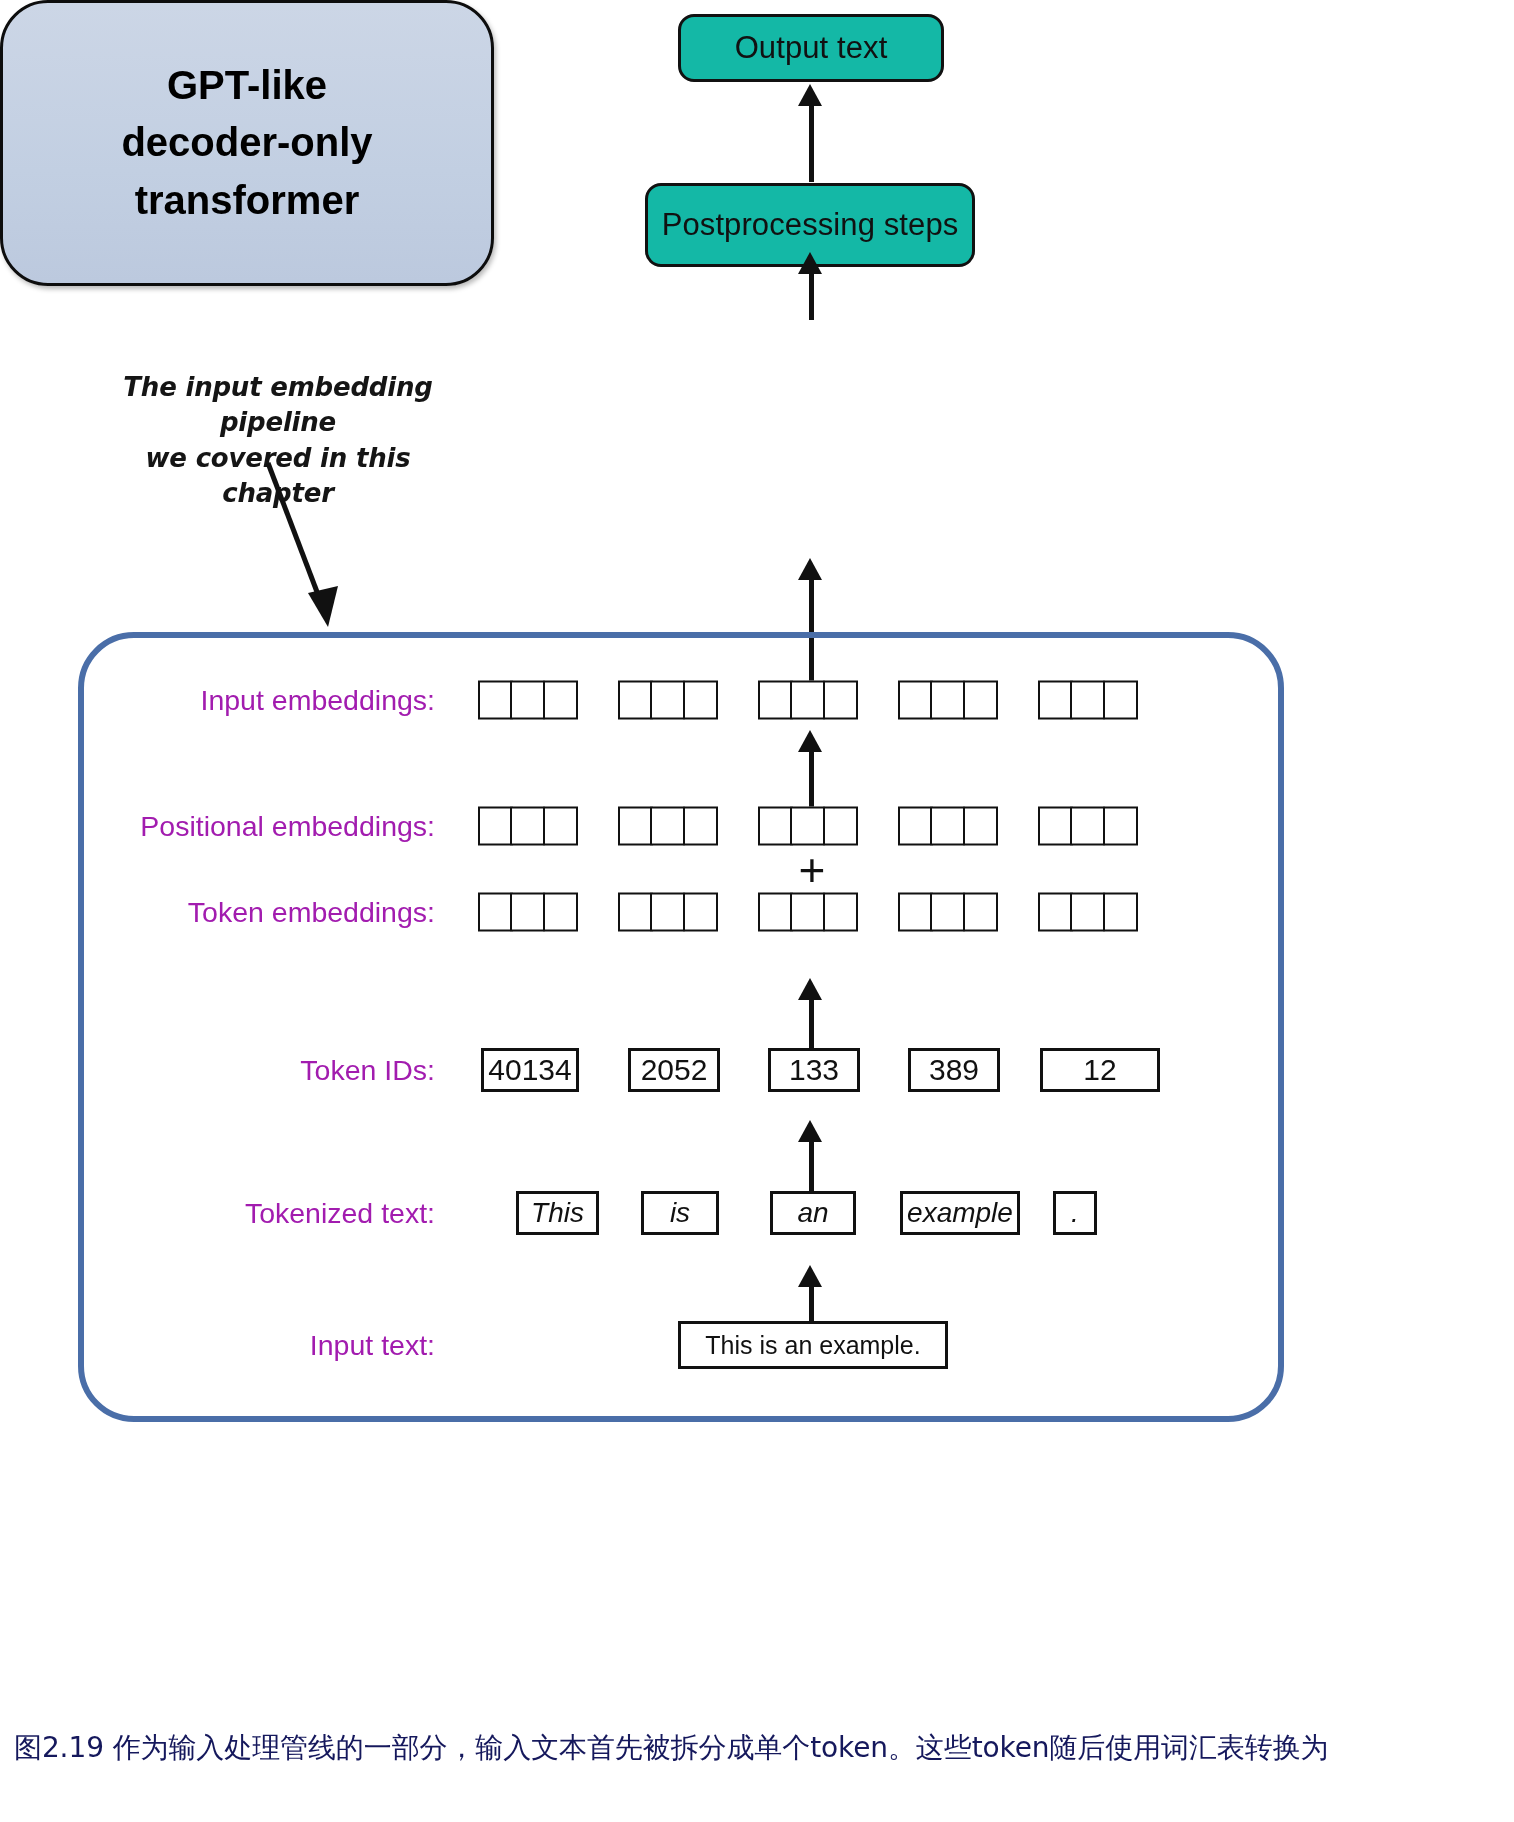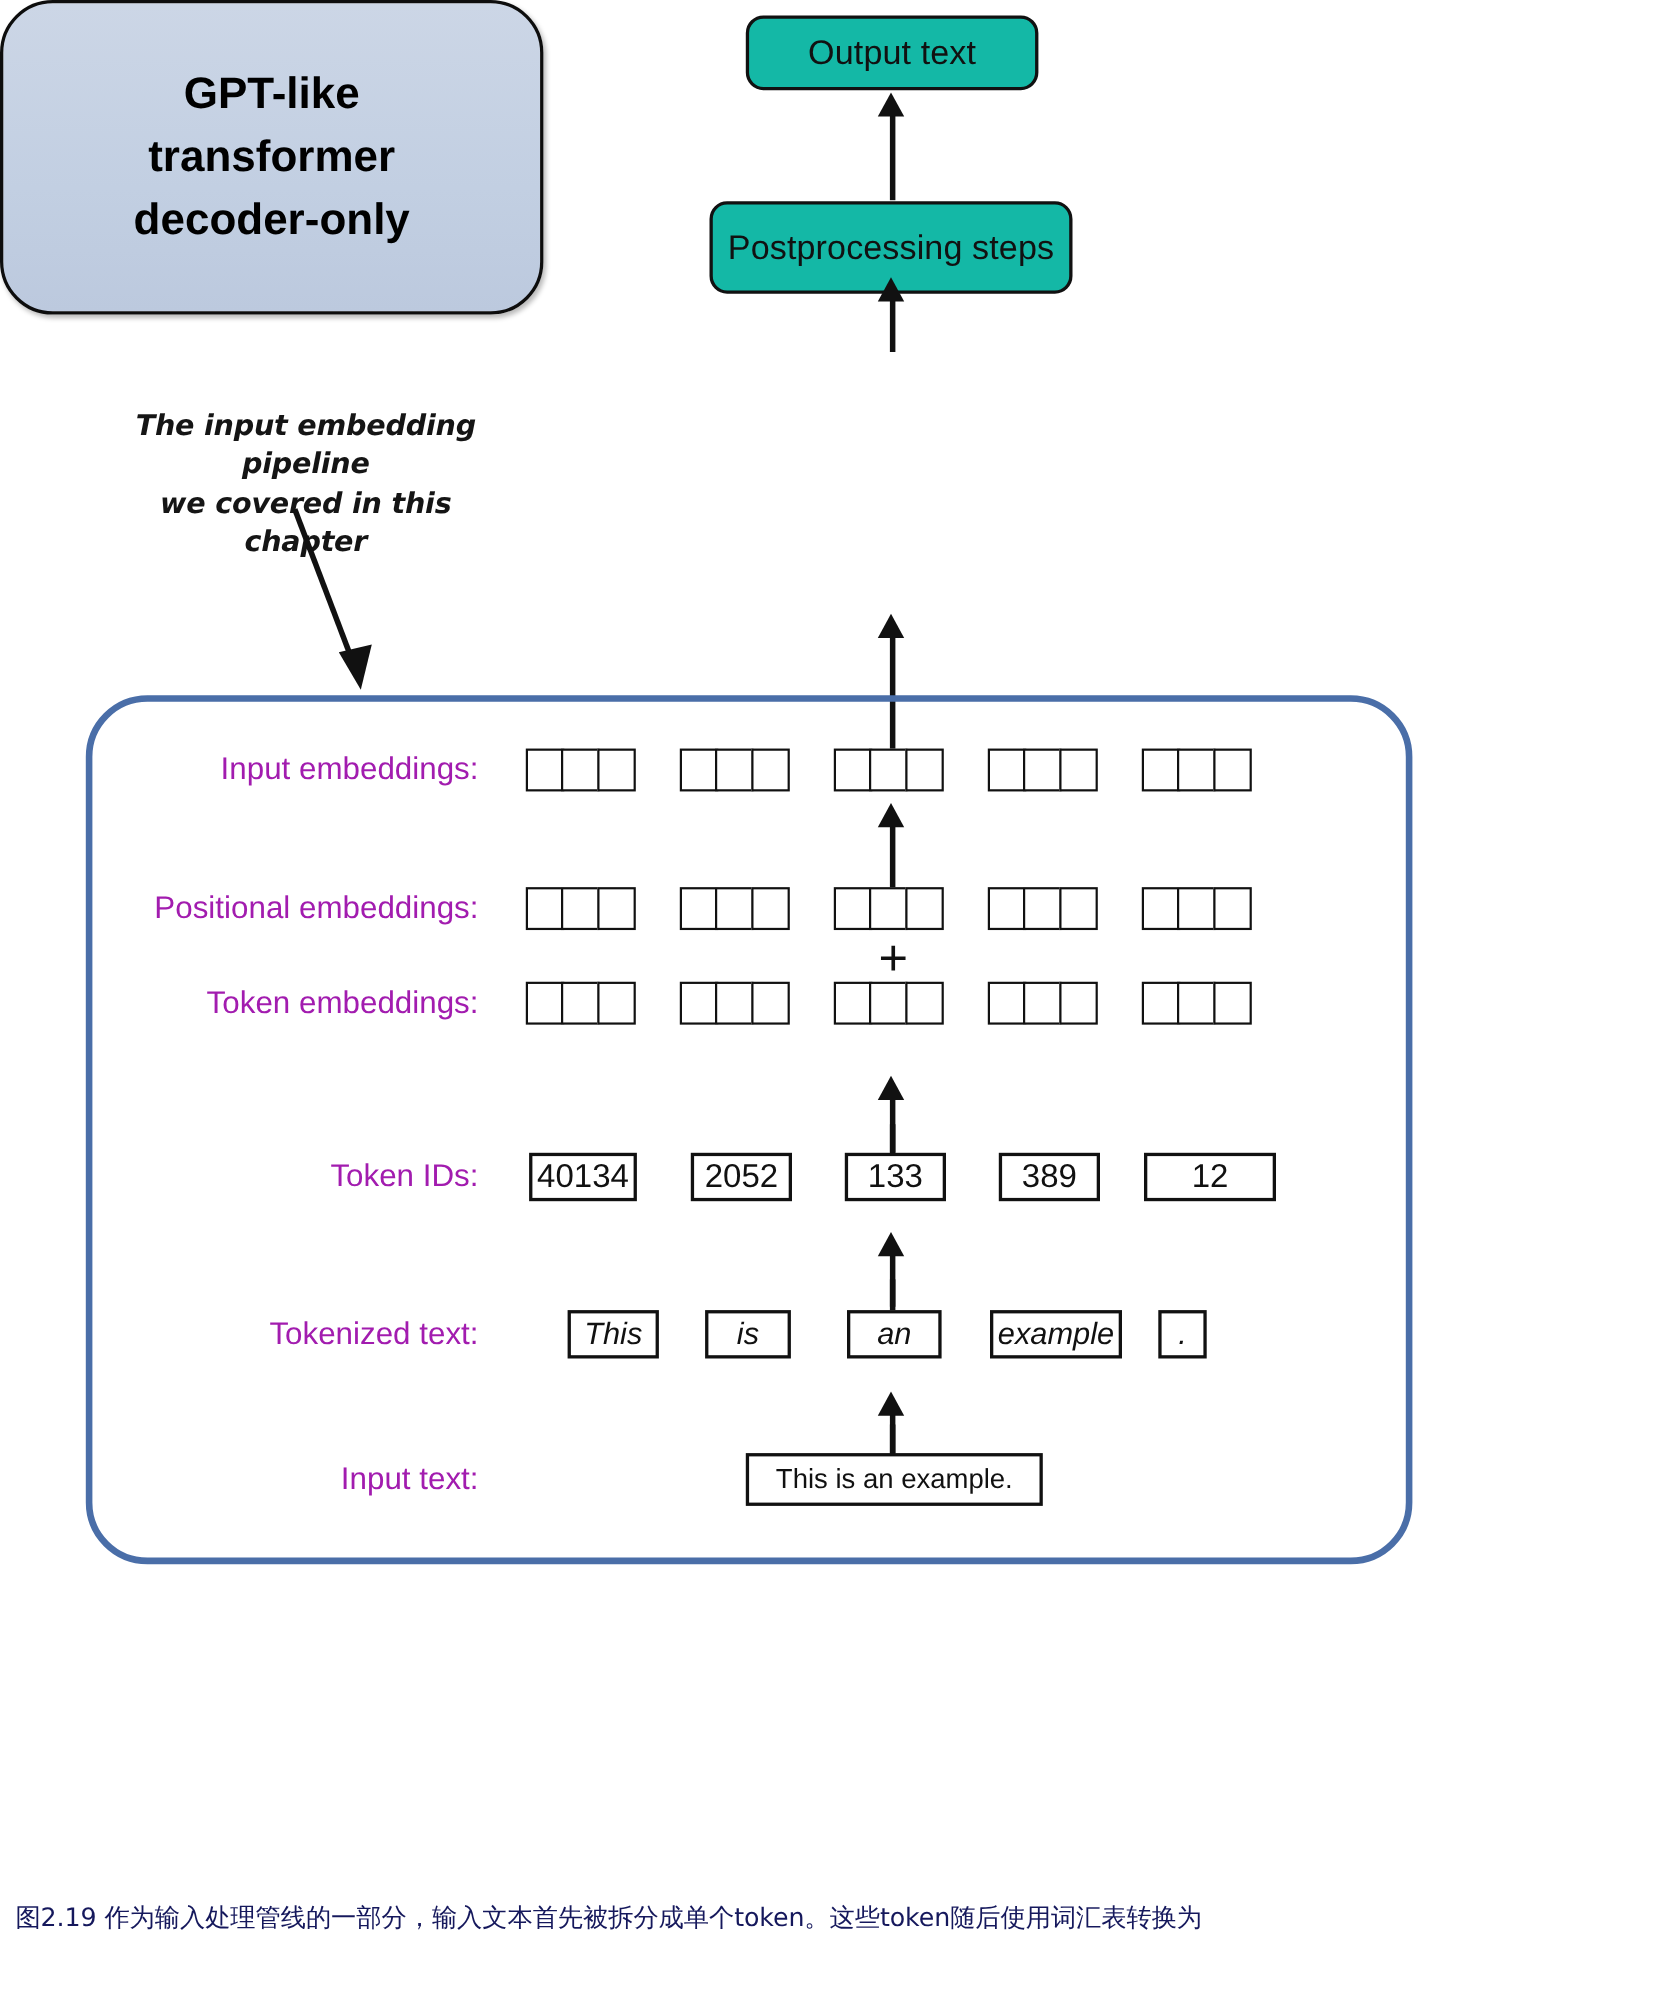--- a/index.html
+++ b/index.html
@@ -155,21 +155,21 @@
   }
 
   
   #annot-arrow { position: absolute; left: 240px; top: 455px; }
 
   
   #caption {
     position: absolute;
     left: 14px; top: 1727px;
     width: 1492px;
-    font-size: 23px;
+    font-size: 28px;
     line-height: 1.52;
     color: #15185c;
     font-family: "DejaVu Sans", "Liberation Sans", sans-serif;
     letter-spacing: -0.1px;
   }
 </style>
 </head>
 <body>
 
 <div id="stage">
@@ -183,22 +183,22 @@
 
   <div class="pill" id="postprocessing-box">
     <span>Postprocessing steps</span>
   </div>
 
   <div class="arrow-line" style="left:809px; top:272px; height:48px;"></div>
   <div class="arrow-head" style="left:798px; top:252px;"></div>
 
   <div id="gpt-box">
     <span class="ln">GPT-like</span>
+    <span class="ln">decoder-only</span>
     <span class="ln">transformer</span>
-    <span class="ln">decoder-only</span>
   </div>
 
   <div class="arrow-line" style="left:809px; top:578px; height:110px;"></div>
   <div class="arrow-head" style="left:798px; top:558px;"></div>
 
   <div id="annotation">
     <span class="ln">The input embedding pipeline</span>
     <span class="ln">we covered in this chapter</span>
   </div>
 

